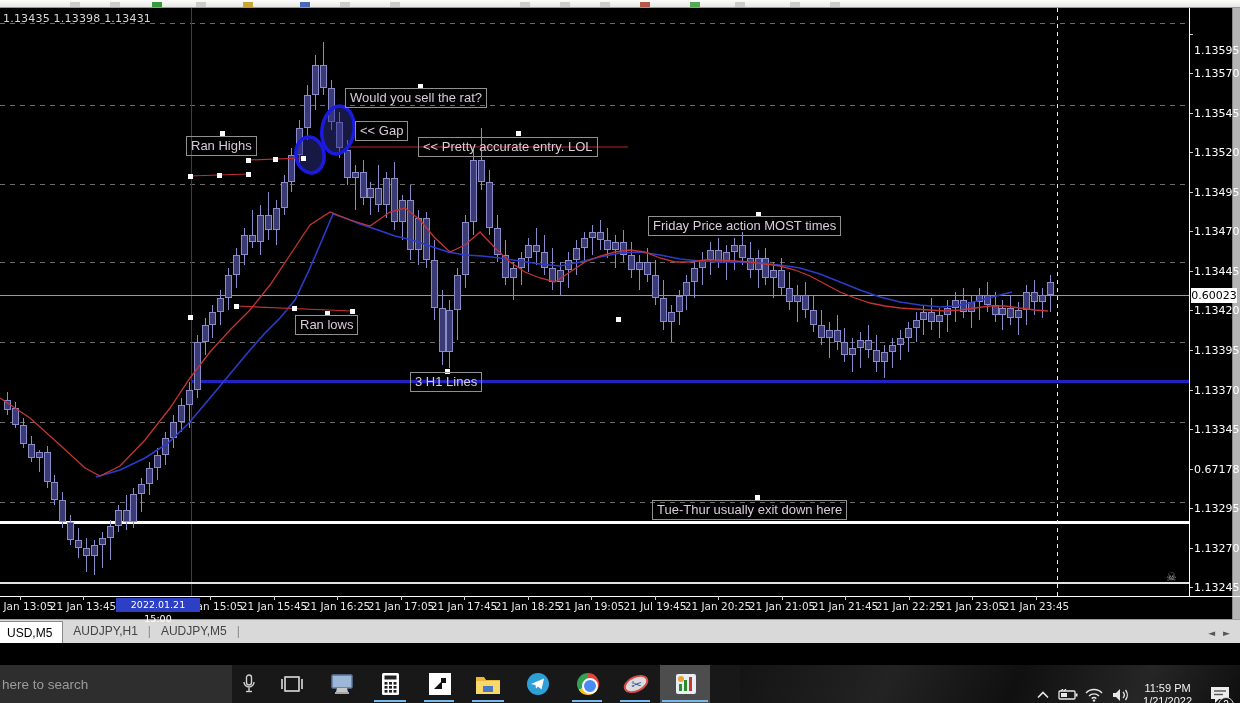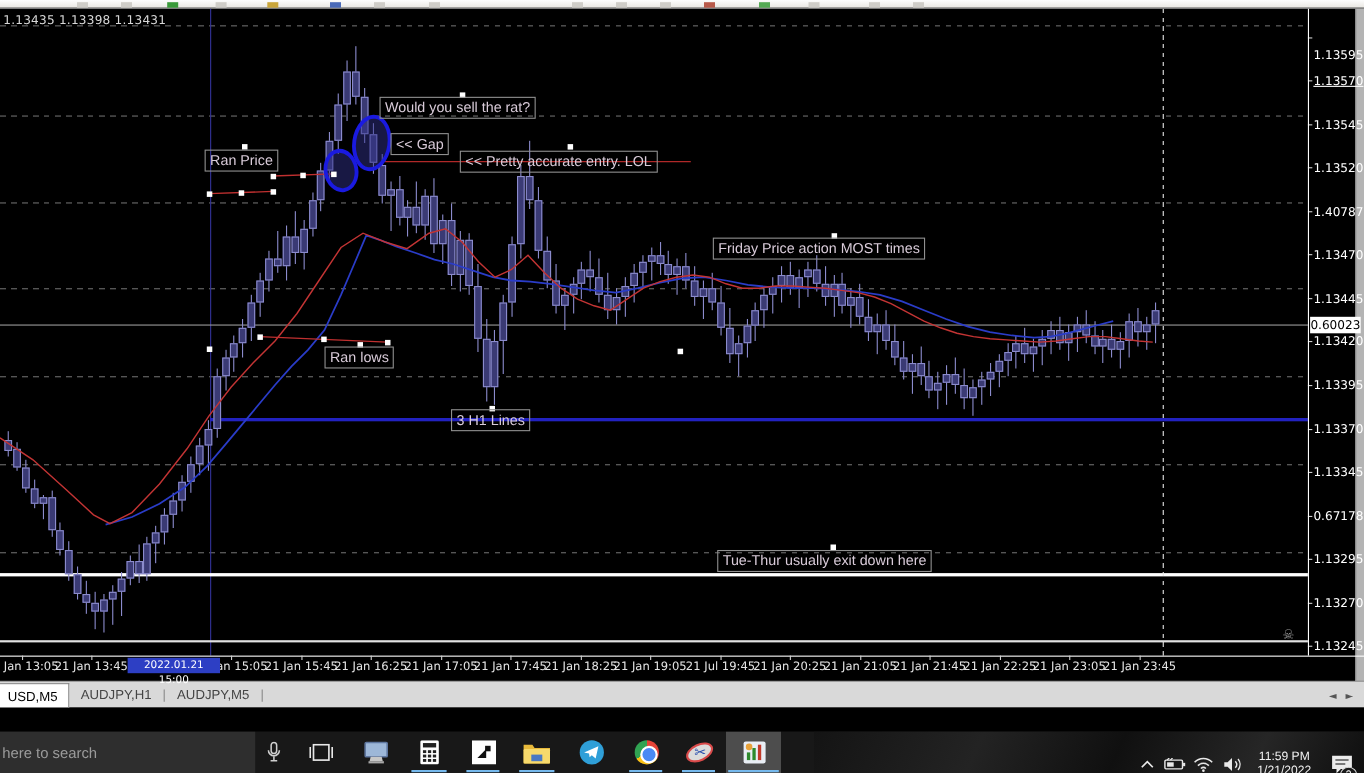--- a/index.html
+++ b/index.html
@@ -411,36 +411,36 @@
       <div class="handle" style="left: 273px; top: 157px;"></div>
       <div class="handle" style="left: 301px; top: 156px;"></div>
       <div class="handle" style="left: 188px; top: 174px;"></div>
       <div class="handle" style="left: 217px; top: 173px;"></div>
       <div class="handle" style="left: 246px; top: 172px;"></div>
       <div class="handle" style="left: 234px; top: 304px;"></div>
       <div class="handle" style="left: 292px; top: 306px;"></div>
       <div class="handle" style="left: 350px; top: 309px;"></div>
       <div class="annotation" style="left: 345px; top: 88px;">Would you sell the rat?</div>
       <div class="annotation" style="left: 355px; top: 121px;">&lt;&lt; Gap</div>
-      <div class="annotation" style="left: 186px; top: 136px;">Ran Price</div>
+      <div class="annotation" style="left: 186px; top: 136px;">Ran Highs</div>
       <div class="annotation" style="left: 418px; top: 137px;">&lt;&lt; Pretty accurate entry. LOL</div>
       <div class="annotation" style="left: 648px; top: 216px;">Friday Price action MOST times</div>
       <div class="annotation" style="left: 295px; top: 315px;">Ran lows</div>
       <div class="annotation" style="left: 410px; top: 372px;">3 H1 Lines</div>
       <div class="annotation" style="left: 652px; top: 500px;">Tue-Thur usually exit down here</div>
       <div class="price-tick" style="top: 34px;"></div>
       <div class="price-axis-label" style="top: 44px;">1.13595</div>
       <div class="price-tick" style="top: 73px;"></div>
-      <div class="price-axis-label" style="top: 67px; text-decoration: underline;">1.13570</div>
+      <div class="price-axis-label" style="top: 67px;">1.13570</div>
       <div class="price-tick" style="top: 113px;"></div>
       <div class="price-axis-label" style="top: 107px;">1.13545</div>
       <div class="price-tick" style="top: 152px;"></div>
       <div class="price-axis-label" style="top: 146px;">1.13520</div>
       <div class="price-tick" style="top: 192px;"></div>
-      <div class="price-axis-label" style="top: 186px;">1.40787</div>
+      <div class="price-axis-label" style="top: 186px;">1.13495</div>
       <div class="price-tick" style="top: 231px;"></div>
       <div class="price-axis-label" style="top: 225px;">1.13470</div>
       <div class="price-tick" style="top: 271px;"></div>
       <div class="price-axis-label" style="top: 265px;">1.13445</div>
       <div class="price-tick" style="top: 310px;"></div>
       <div class="price-axis-label" style="top: 304px;">1.13420</div>
       <div class="price-tick" style="top: 350px;"></div>
       <div class="price-axis-label" style="top: 344px;">1.13395</div>
       <div class="price-tick" style="top: 390px;"></div>
       <div class="price-axis-label" style="top: 384px;">1.13370</div>

